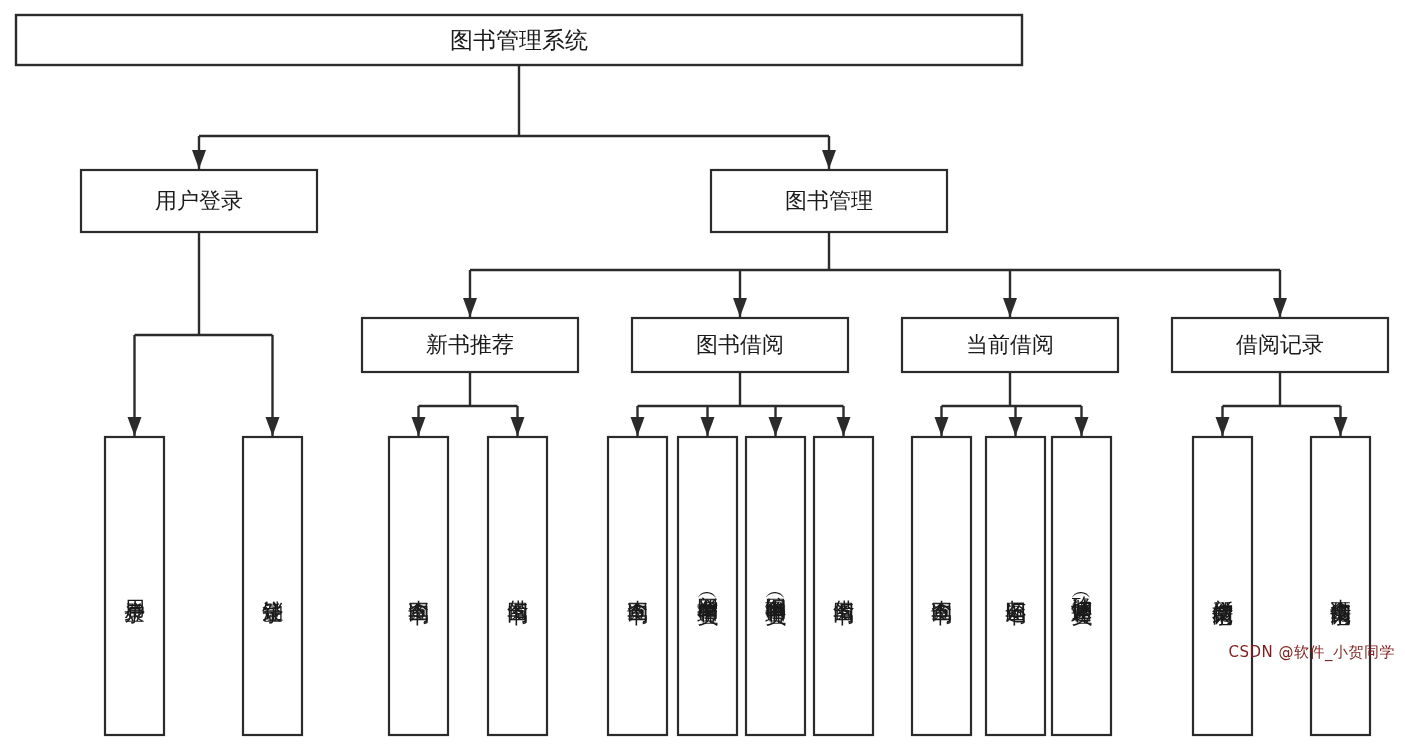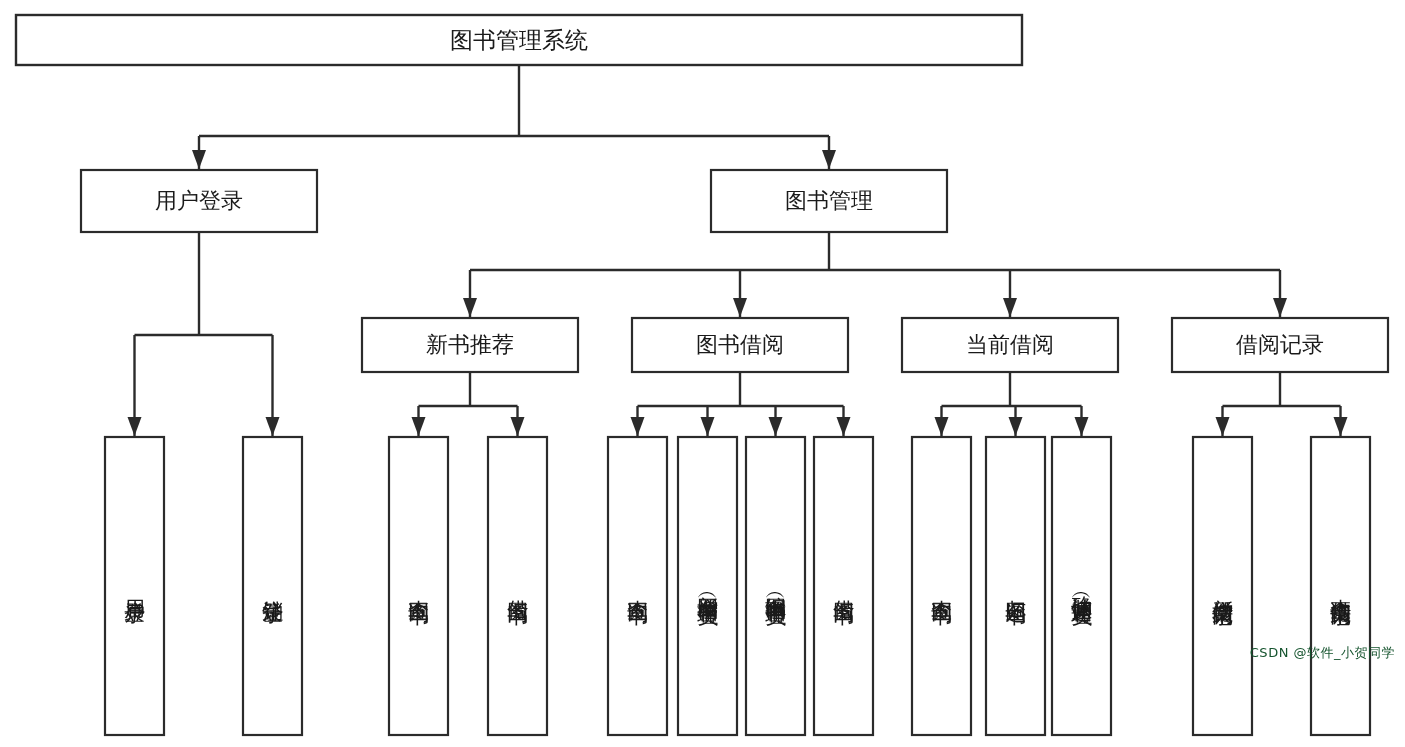--- a/index.html
+++ b/index.html
@@ -76,22 +76,22 @@
     letter-spacing: 1.5px;
     color: #1a1a1a;
     white-space: nowrap;
     text-align: center;
   }
   #watermark {
     position: absolute;
     right: 10px;
     bottom: 6px;
     font-family: "DejaVu Sans", "Liberation Sans", sans-serif;
-    font-size: 13px;
-    color: #14532d;
+    font-size: 15px;
+    color: #7f1d1d;
     letter-spacing: 0.5px;
     white-space: nowrap;
   }
 </style>
 </head>
 <body>
 
 <div id="diagram-root">
   <svg id="flowchart" viewBox="0 0 1405 747">
     <g id="edge-layer">

